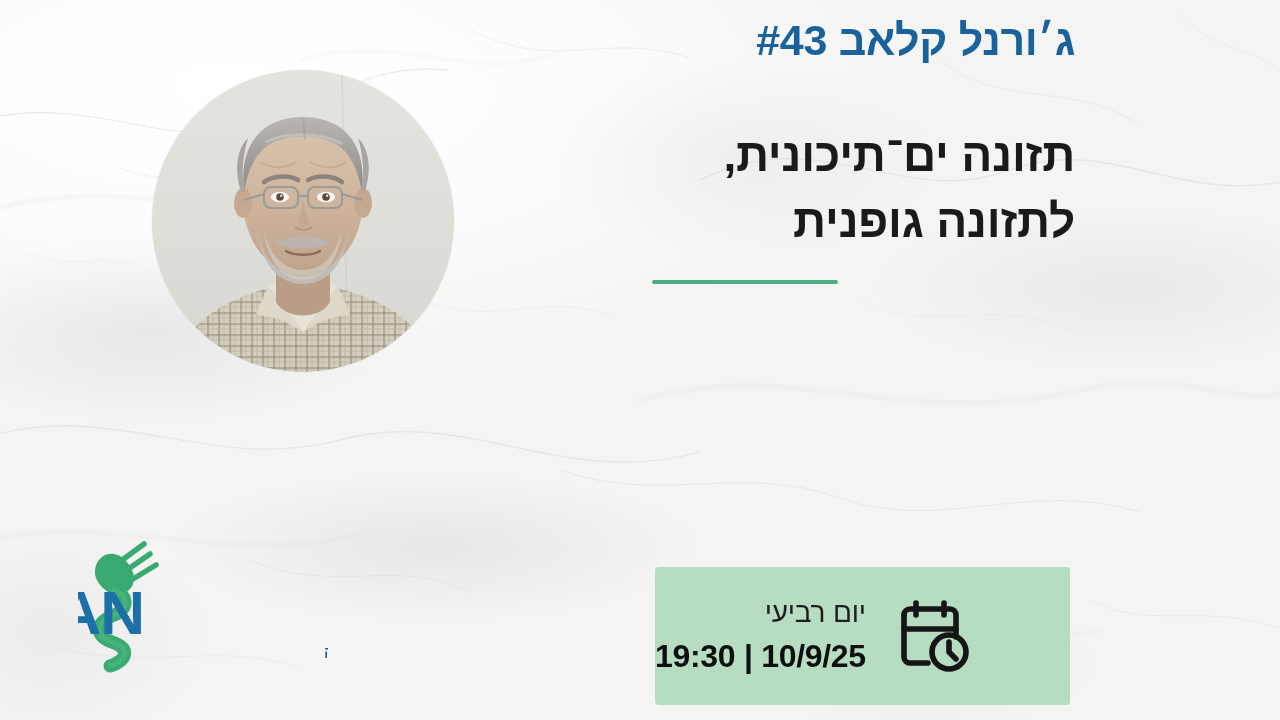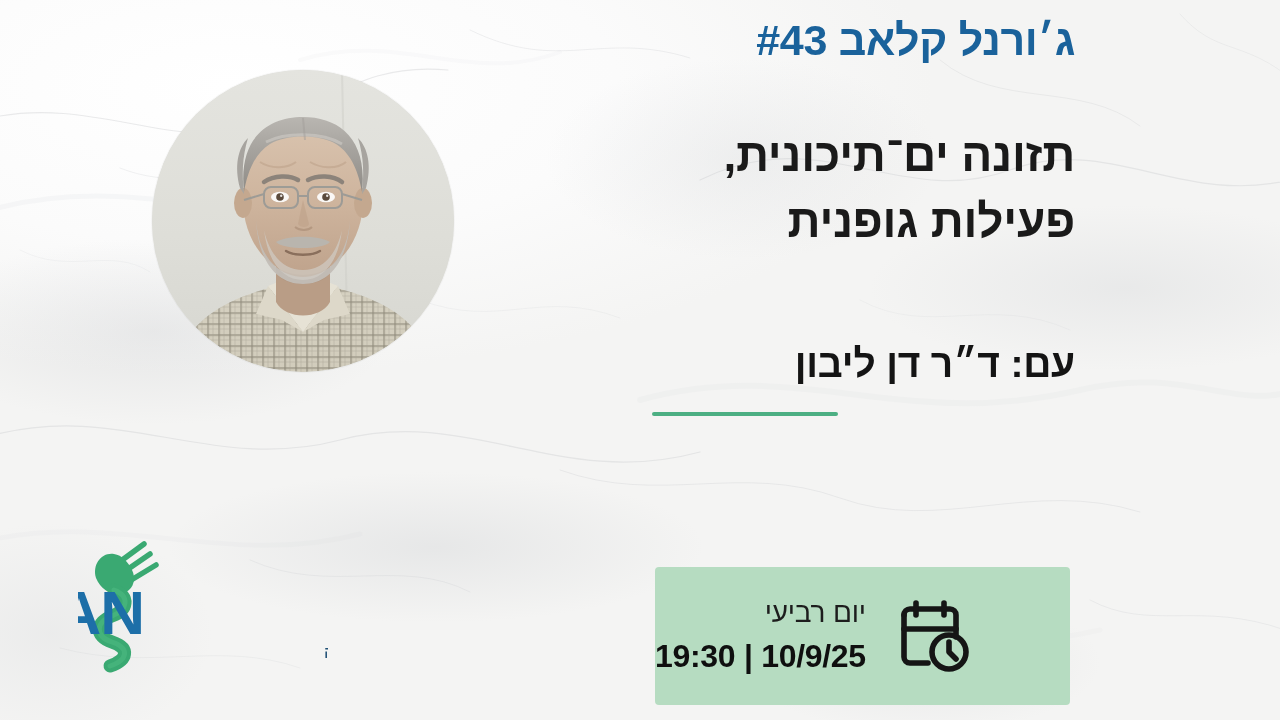--- a/index.html
+++ b/index.html
@@ -266,24 +266,23 @@
       </g>
     </svg>
   </div>
 
   <div class="content">
 
     <div class="kicker">ג׳ורנל קלאב #43</div>
 
     <div class="headline">
       <span class="hl-line">תזונה ים־תיכונית,</span>
-      <span class="hl-line">פעילות גופנית</span>
+      <span class="hl-line">לתזונה גופנית</span>
     </div>
 
-    <div class="speaker">עם: ד״ר דן ליבון</div>
 
     <div class="divider-wrap">
       <div class="divider"></div>
     </div>
   </div>
 
   <div class="date-card">
     <div class="date-text">
       <div class="date-day">יום רביעי</div>
       <div class="date-time">19:30 | 10/9/25</div>

